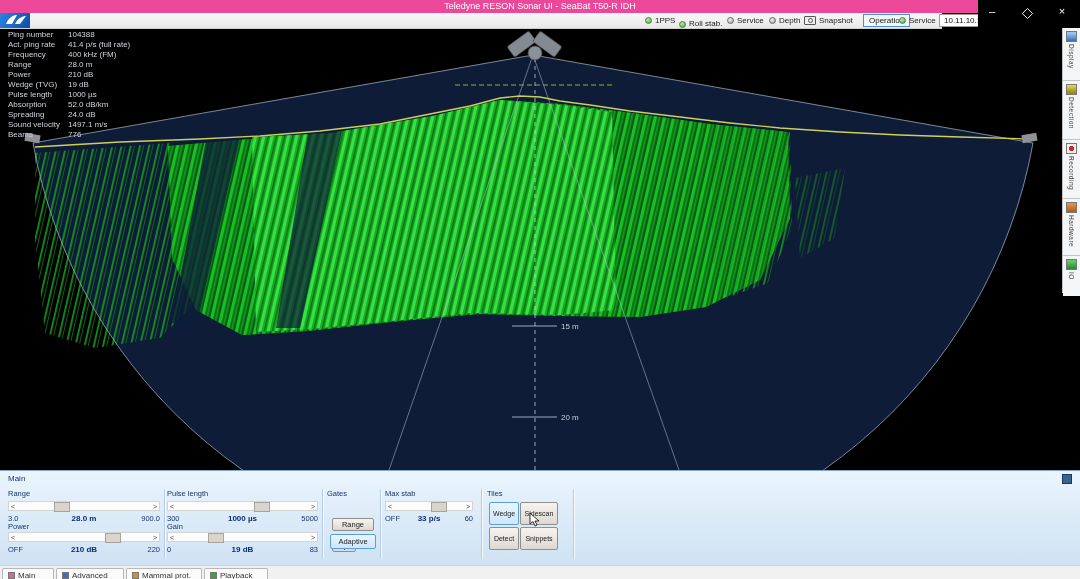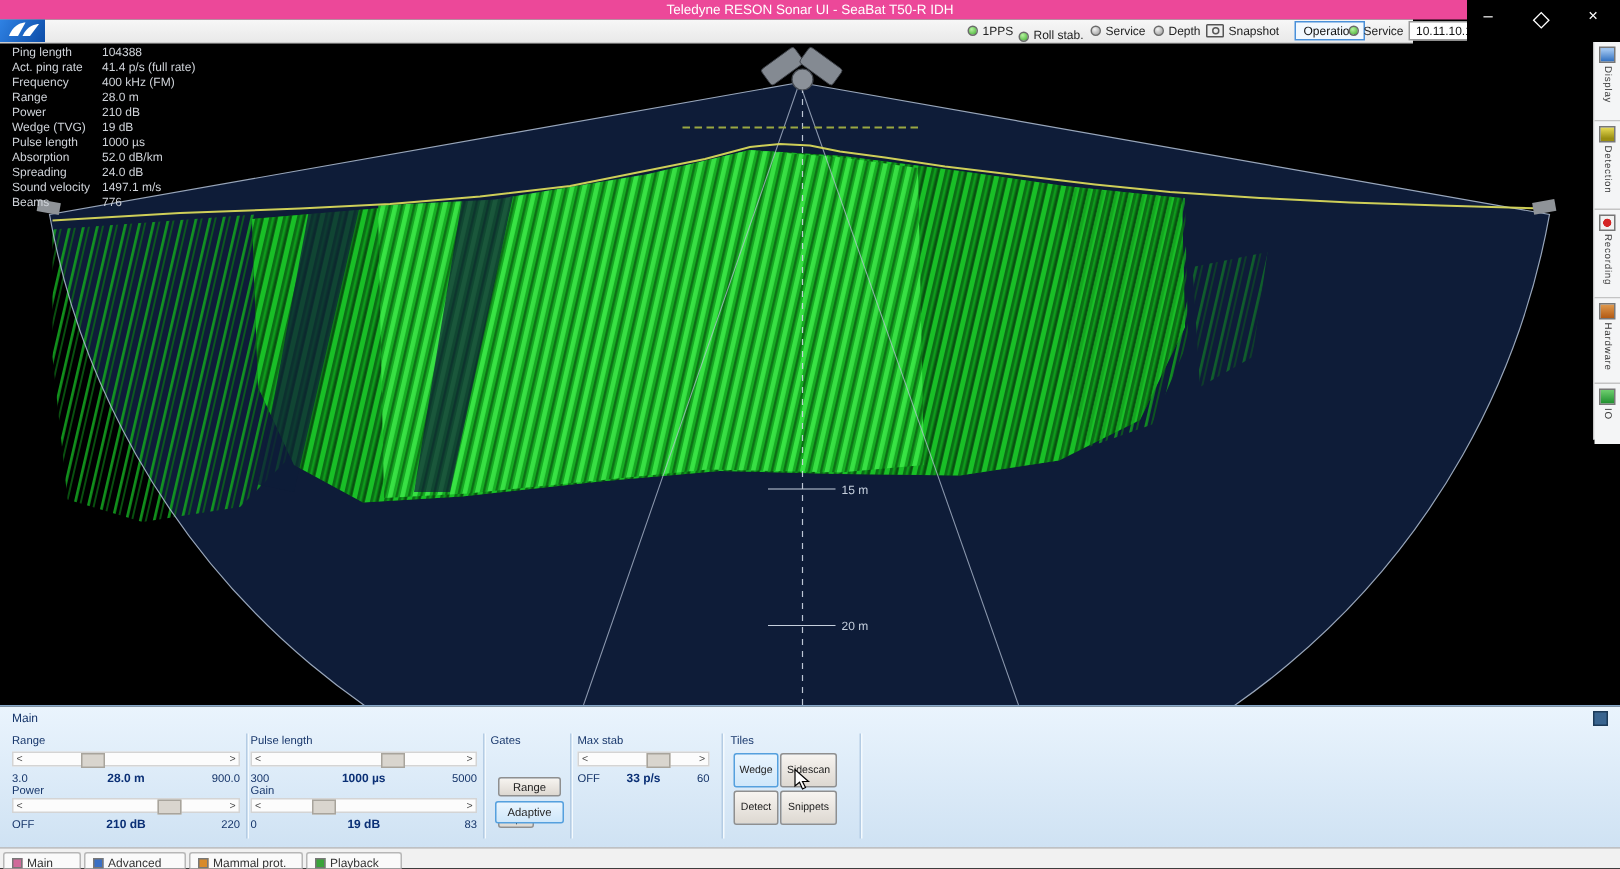--- a/index.html
+++ b/index.html
@@ -171,21 +171,21 @@
       <g>
         <rect x="508" y="10" width="27" height="13" rx="2" transform="rotate(-36 521 16)" fill="#848a92" stroke="#3f444b" stroke-width="0.6"></rect>
         <rect x="534" y="10" width="27" height="13" rx="2" transform="rotate(36 548 16)" fill="#848a92" stroke="#3f444b" stroke-width="0.6"></rect>
         <circle cx="535" cy="25" r="7" fill="#8b9199" stroke="#454a51" stroke-width="0.8"></circle>
       </g>
     </svg>
 
     
     <div class="info">
       <div class="row">
-          <span class="lab">Ping length</span>
+          <span class="lab">Ping number</span>
           <span>104388</span>
         </div>
       <div class="row">
           <span class="lab">Act. ping rate</span>
           <span>41.4 p/s (full rate)</span>
         </div>
       <div class="row">
           <span class="lab">Frequency</span>
           <span>400 kHz (FM)</span>
         </div>

